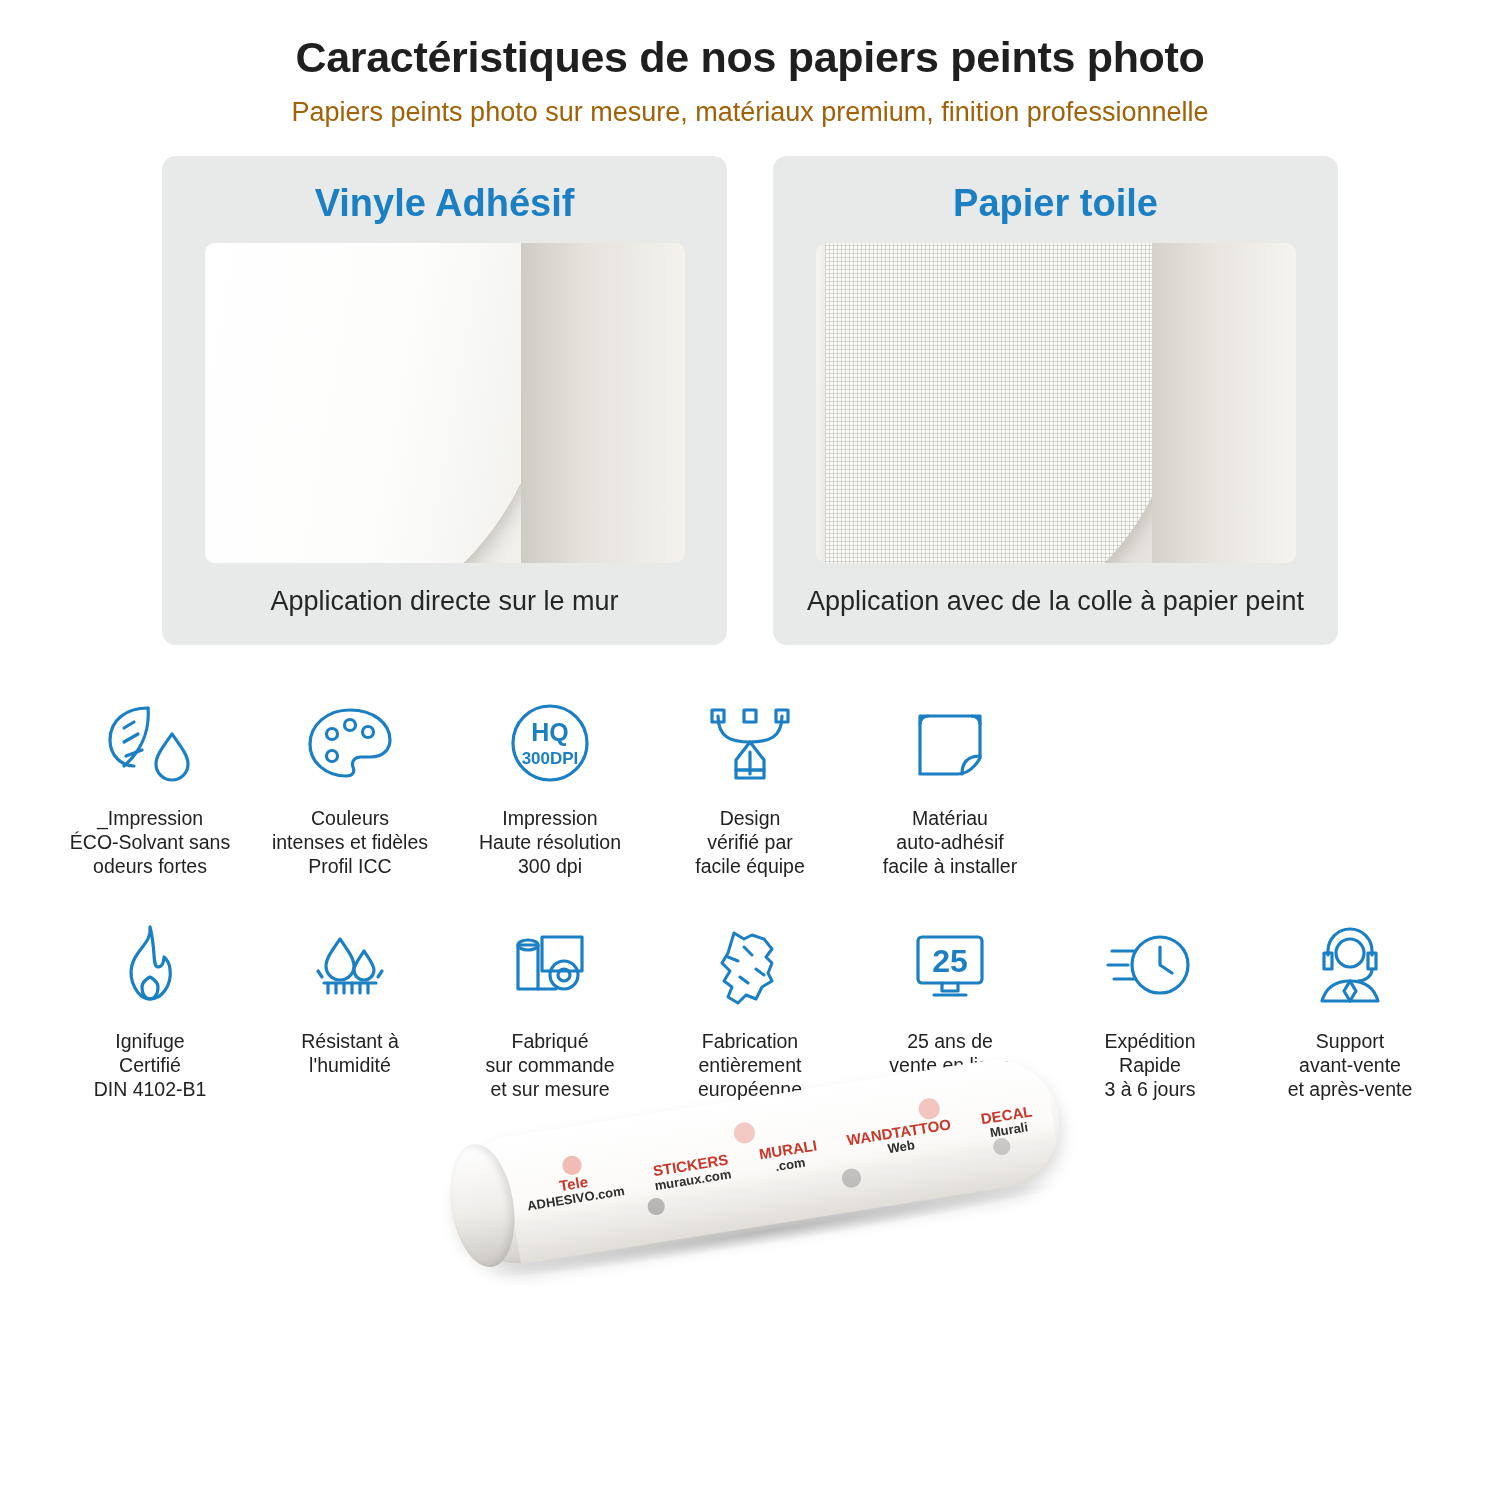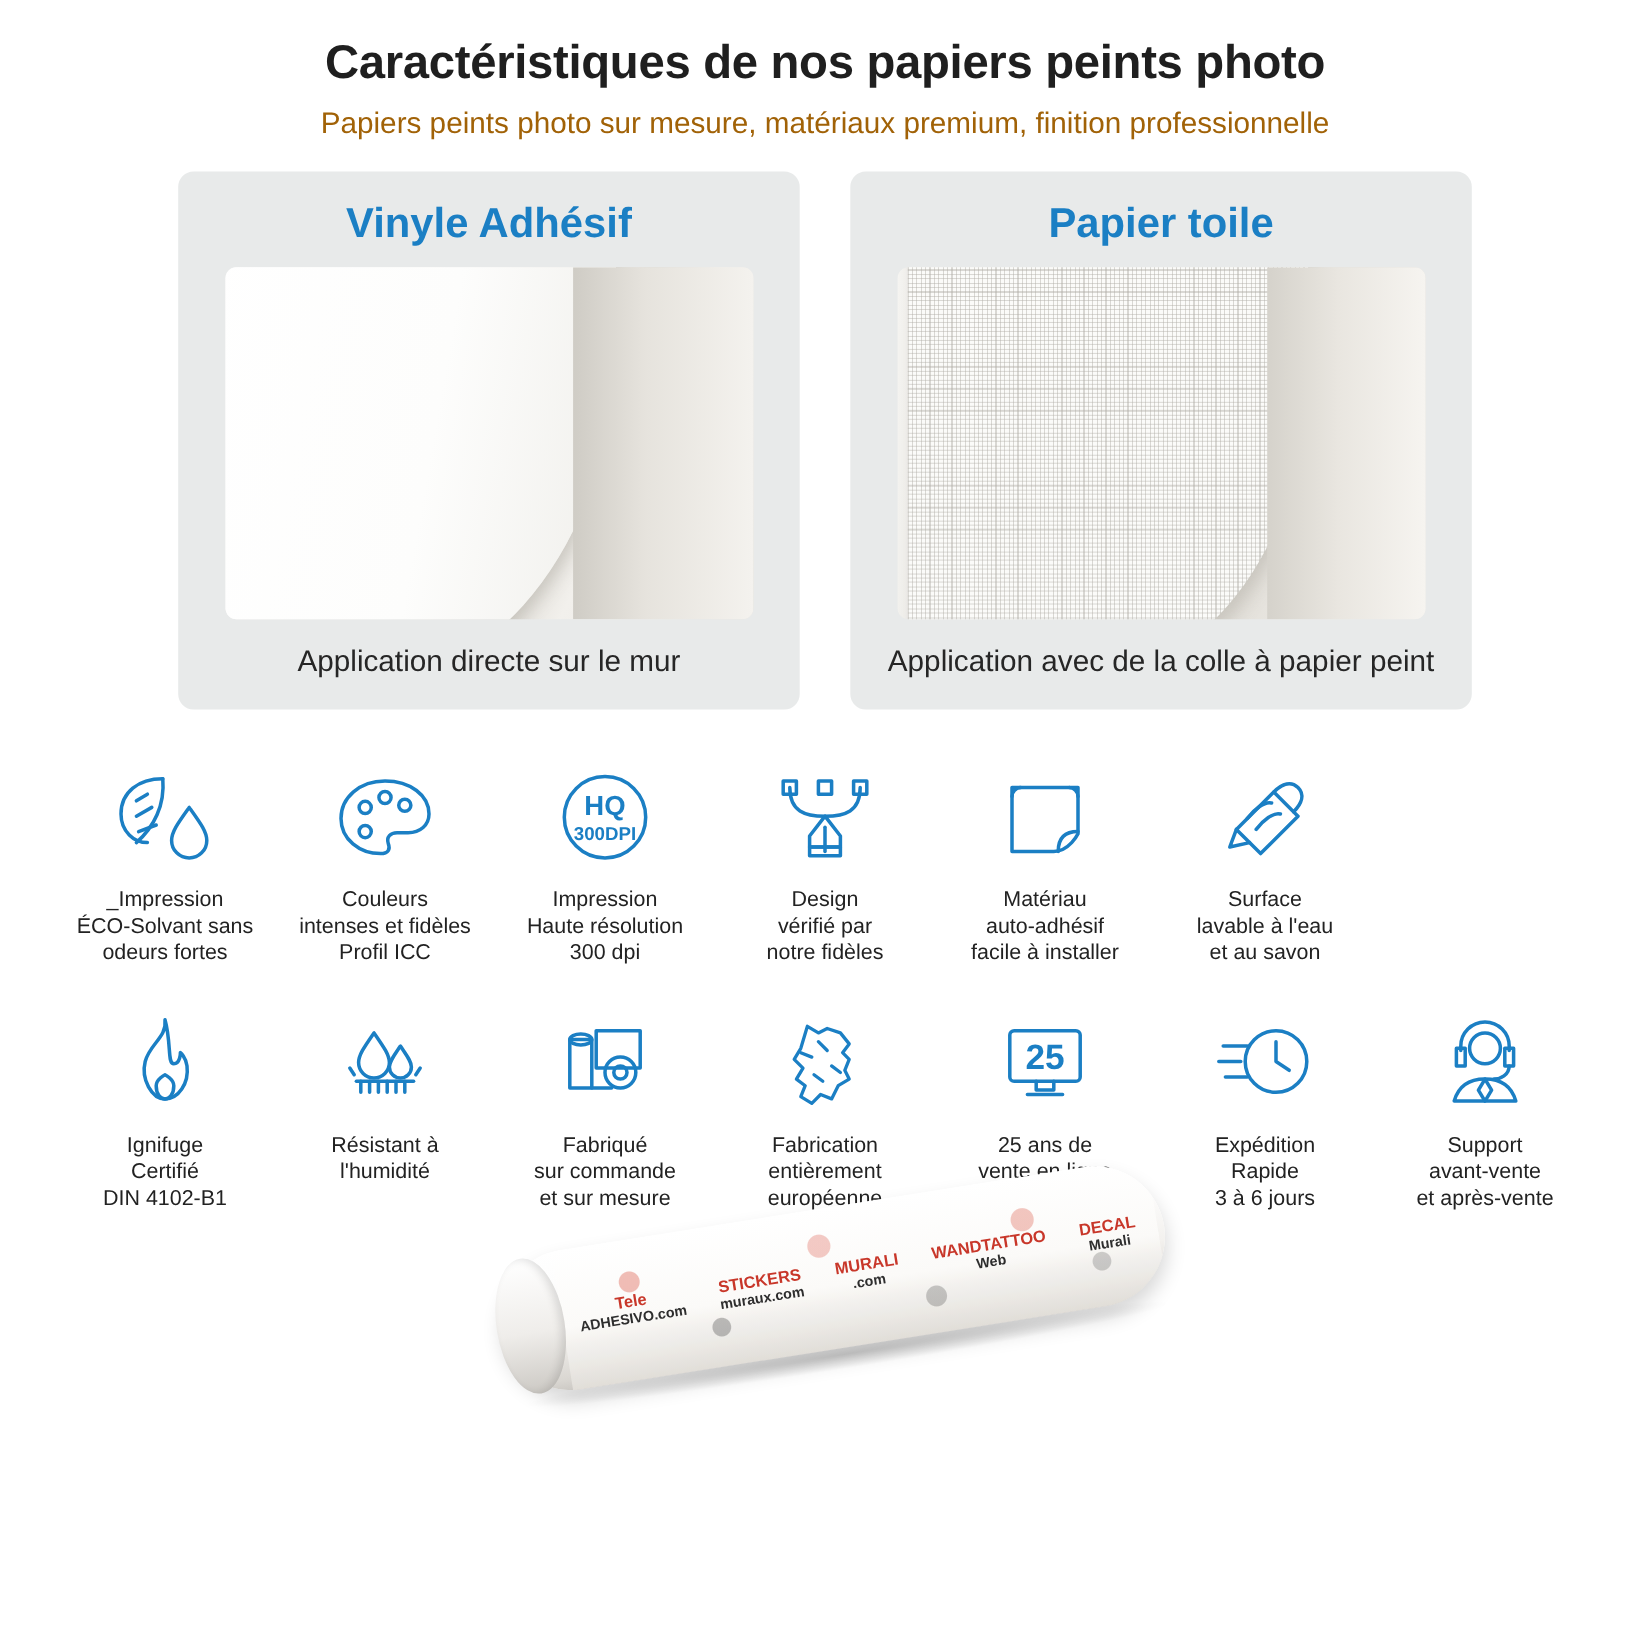--- a/index.html
+++ b/index.html
@@ -220,50 +220,37 @@
             <rect x="14" y="16" width="12" height="12"></rect>
             <rect x="46" y="16" width="12" height="12"></rect>
             <rect x="78" y="16" width="12" height="12"></rect>
             <path d="M52 48l-14 18v10h28V66L52 48z"></path>
             <path d="M52 58v22"></path>
             <path d="M38 76h28v8H38z"></path>
           </svg>
         </div>
         <div class="lbl">Design
 vérifié par
-notre fidèles</div>
+facile équipe</div>
       </div>
 
       <div class="feat">
         <div class="ic">
           <svg width="104" height="98" viewBox="0 0 104 98" fill="none" stroke="#1b7fc4" stroke-width="3.2" stroke-linecap="round" stroke-linejoin="round">
             <path d="M22 22h60v42c0 0-8 16-22 16H22V22z" rx="8"></path>
             <path d="M22 30a8 8 0 0 1 8-8M82 30a8 8 0 0 0-8-8"></path>
             <path d="M82 62c-12 0-18 6-18 18"></path>
           </svg>
         </div>
         <div class="lbl">Matériau
 auto-adhésif
 facile à installer</div>
       </div>
 
 
-      <div class="feat">
-        <div class="ic">
-          <svg width="104" height="98" viewBox="0 0 104 98" fill="none" stroke="#1b7fc4" stroke-width="3.2" stroke-linecap="round" stroke-linejoin="round">
-            <path d="M26 60l34-34 22 22-34 34z"></path>
-            <path d="M26 60l-6 16 18-4"></path>
-            <path d="M36 50c6-8 16-16 22-14M44 60c6-8 16-16 22-14"></path>
-            <path d="M60 26c8-8 16-10 22-4 6 6 4 14-4 22"></path>
-          </svg>
-        </div>
-        <div class="lbl">Surface
-lavable à l'eau
-et au savon</div>
-      </div>
 
     </div>
 
     <div class="frow">
 
       <div class="feat">
         <div class="ic">
           <svg width="104" height="98" viewBox="0 0 104 98" fill="none" stroke="#1b7fc4" stroke-width="3.2" stroke-linecap="round" stroke-linejoin="round">
             <path d="M52 10c2 16-14 22-18 38-4 16 6 34 18 34s22-14 20-30c-1-8-6-12-6-12s0 10-6 10-2-18-8-40z"></path>
             <path d="M44 70c0 8 4 12 8 12s8-4 8-12c0-6-8-10-8-10s-8 4-8 10z"></path>

